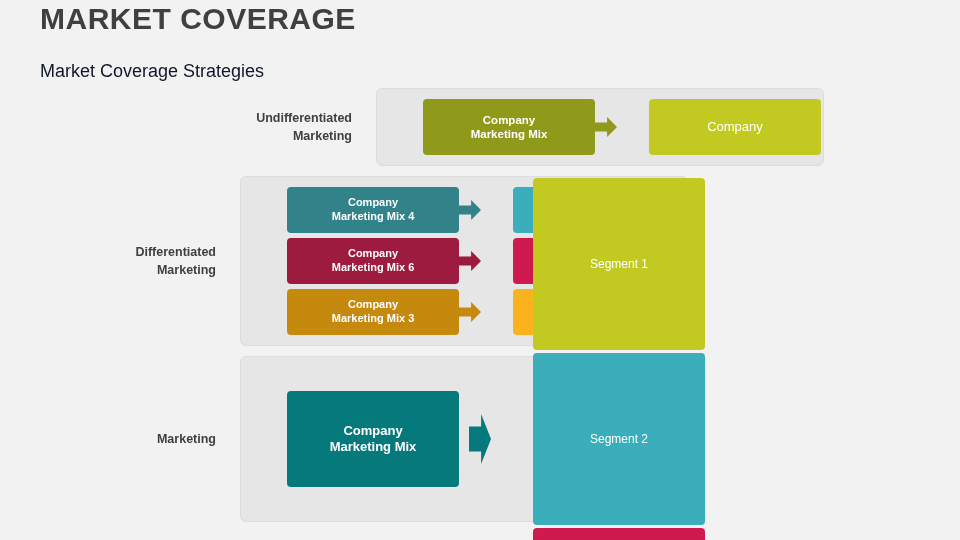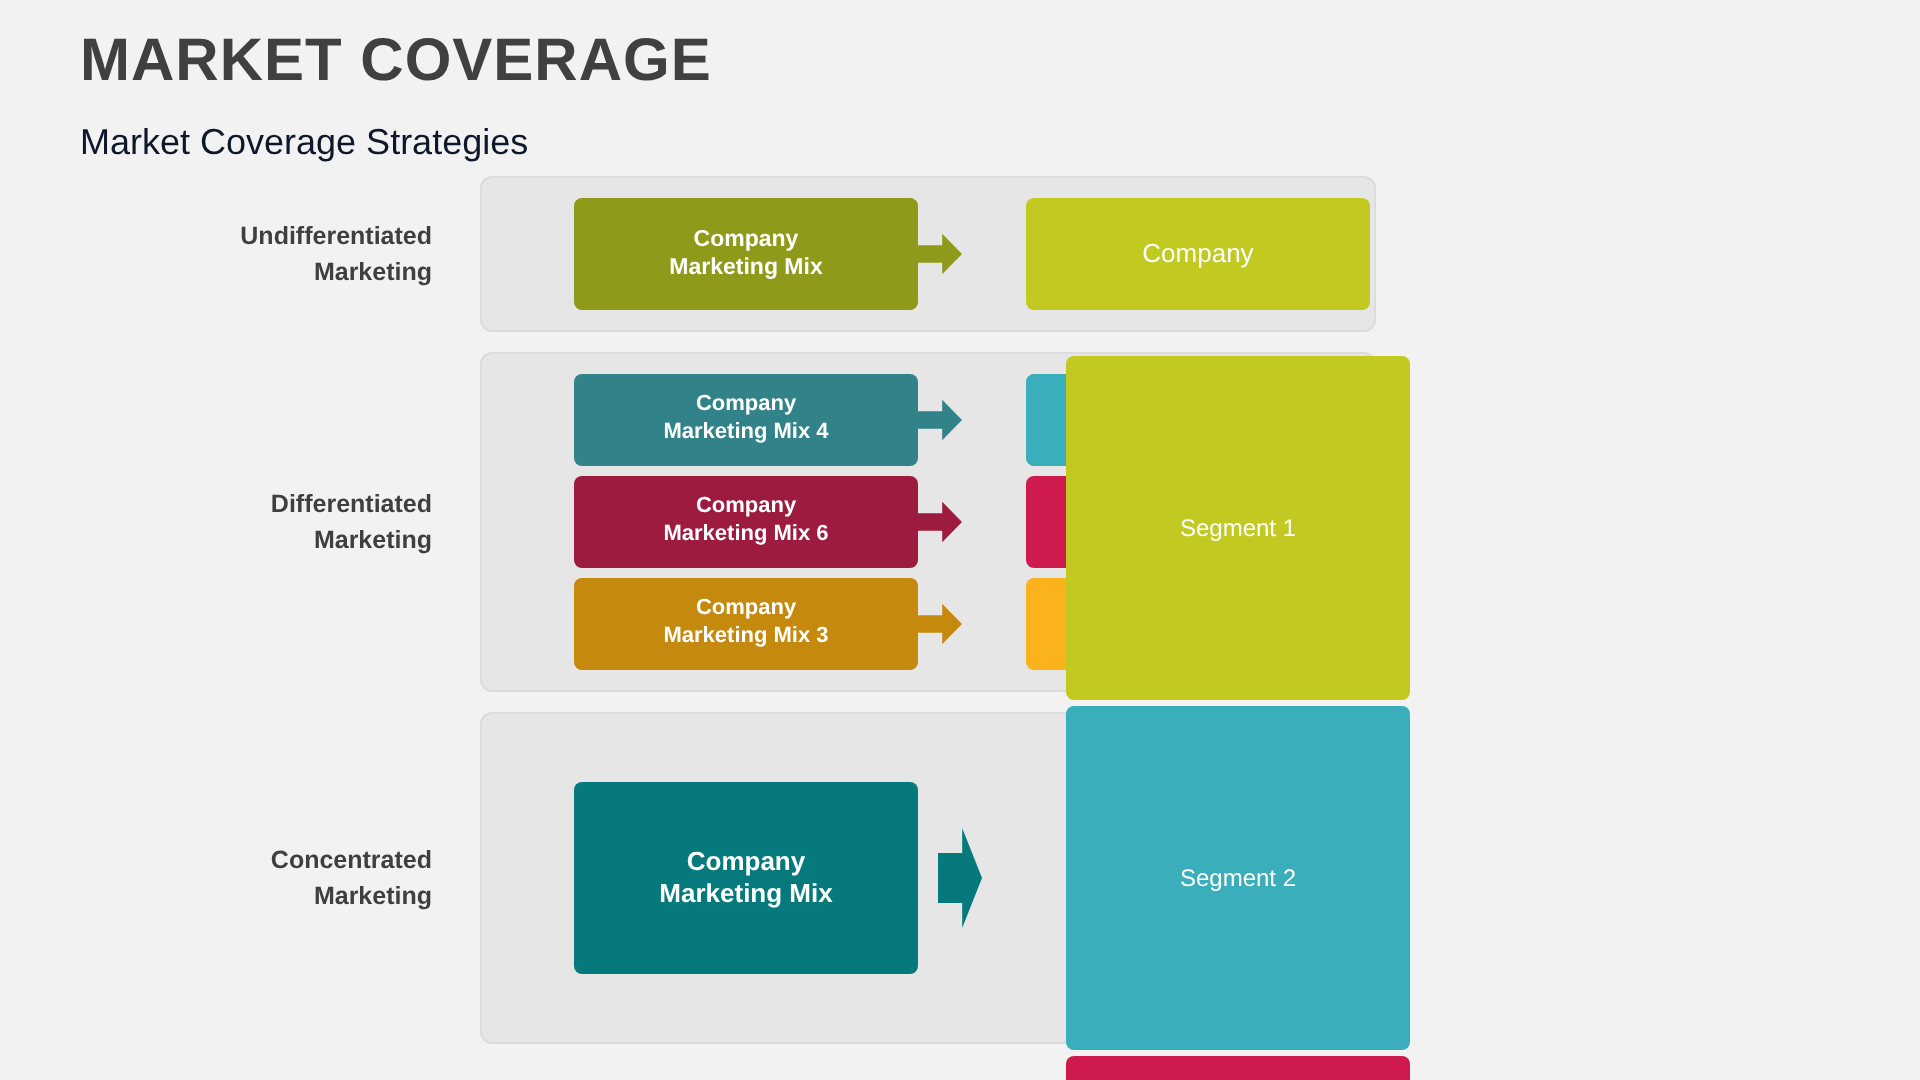--- a/index.html
+++ b/index.html
@@ -13,21 +13,21 @@
   body {
     background: #f2f2f2;
     font-family: "Liberation Sans", sans-serif;
     position: relative;
   }
 
   
   .slide-title {
     position: absolute;
     left: 40px;
-    top: 14px;
+    top: 2px;
     font-size: 30px;
     font-weight: bold;
     letter-spacing: 0.5px;
     color: #404040;
     line-height: 1.15;
   }
 
   .slide-subtitle {
     position: absolute;
     left: 40px;
@@ -132,21 +132,21 @@
   .row3 .arrow-cell { align-self: center; }
   .row3 .seg-stack {
     flex: 0 0 172px;
     width: 172px;
     display: flex;
     flex-direction: column;
     gap: 3px;
   }
   .row3 .seg-box { height: 46px; font-size: 12px; }
 
-  .row1 { margin-bottom: 10px; }
+  .row1 { margin-bottom: 10px; justify-content: center; }
   .row2 { margin-bottom: 10px; }
 
   
   .arrow {
     width: 22px;
     height: 22px;
     clip-path: polygon(0% 30%, 55% 30%, 55% 4%, 100% 50%, 55% 96%, 55% 70%, 0% 70%);
   }
 
   .arrow-big {
@@ -229,21 +229,20 @@
           <div class="arrow" id="r2-arrow3" style="background: rgb(197, 137, 13);"></div>
         </div>
         <div class="box seg-box" id="r2-seg3" style="background: rgb(250, 179, 28);">Segment 3</div>
       </div>
 
     </div>
   </div>
 
   <div class="row row3">
     <div class="row-label">
-      <div>Concentrated</div>
       <div>Marketing</div>
     </div>
     <div class="panel">
       <div class="box mix-box" id="r3-mix" style="background: rgb(5, 121, 124);">
         <span>
           <span>Company</span><br>
           <span>Marketing Mix</span>
         </span>
       </div>
       <div class="arrow-cell">

